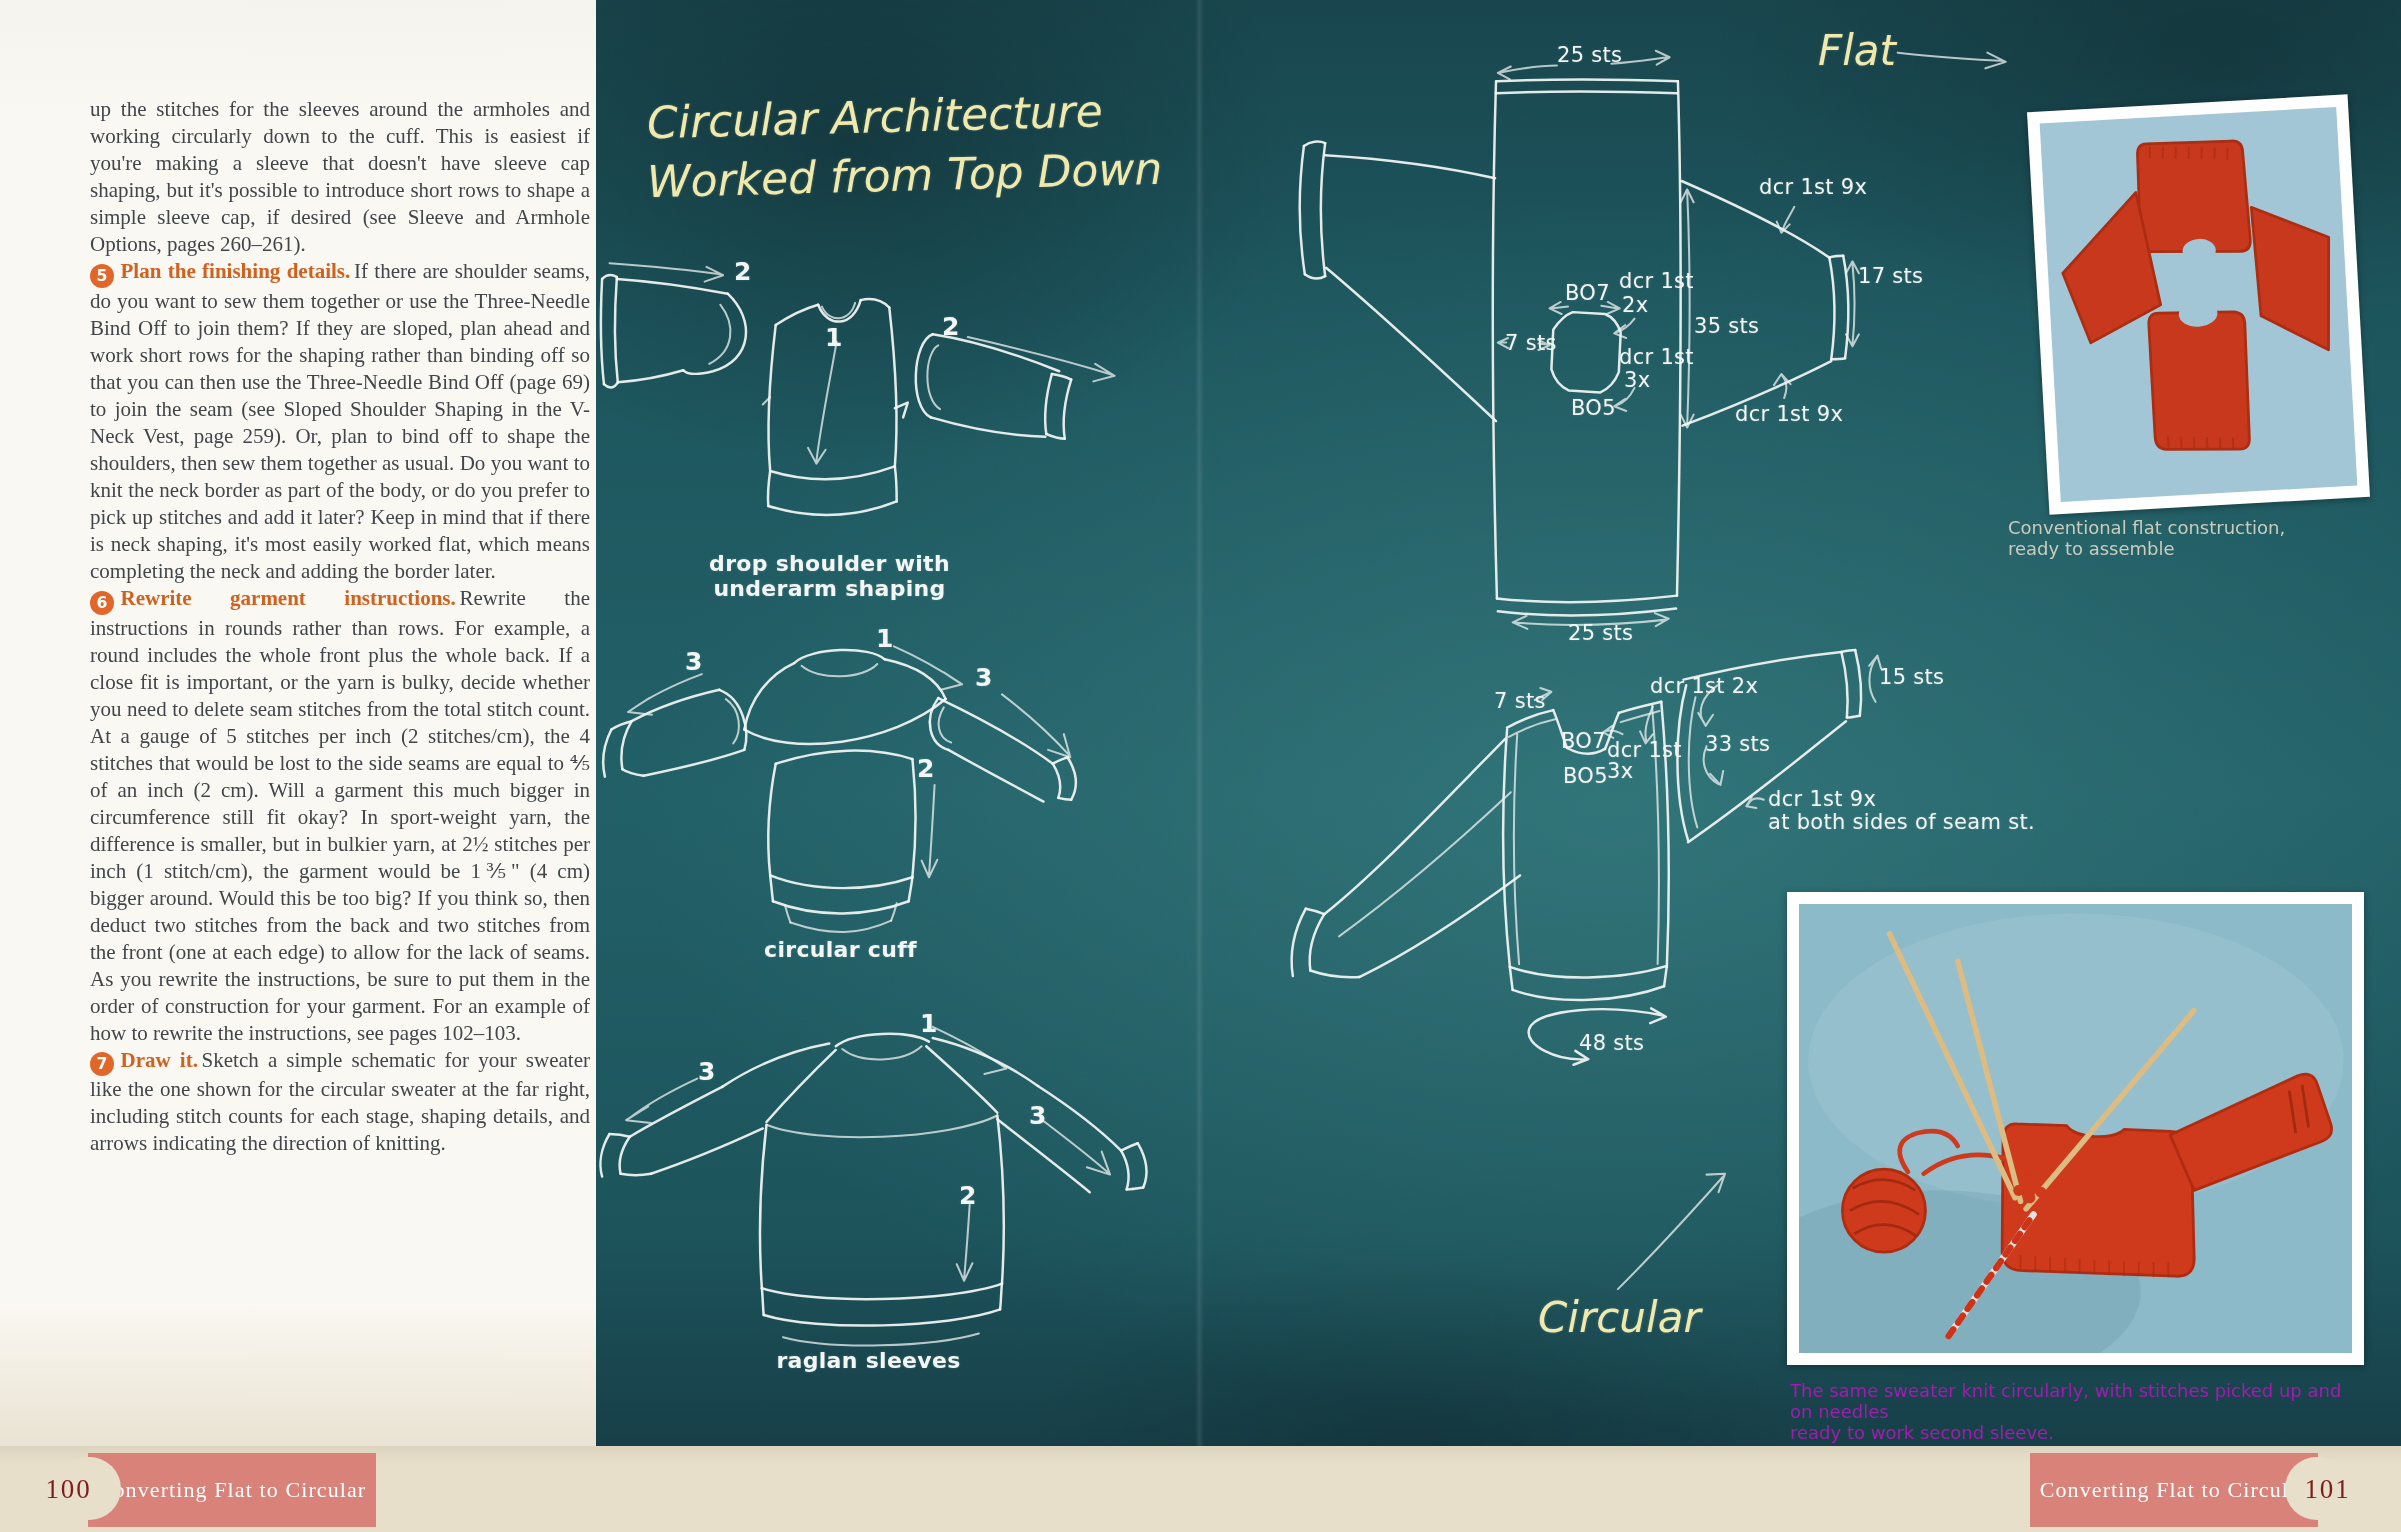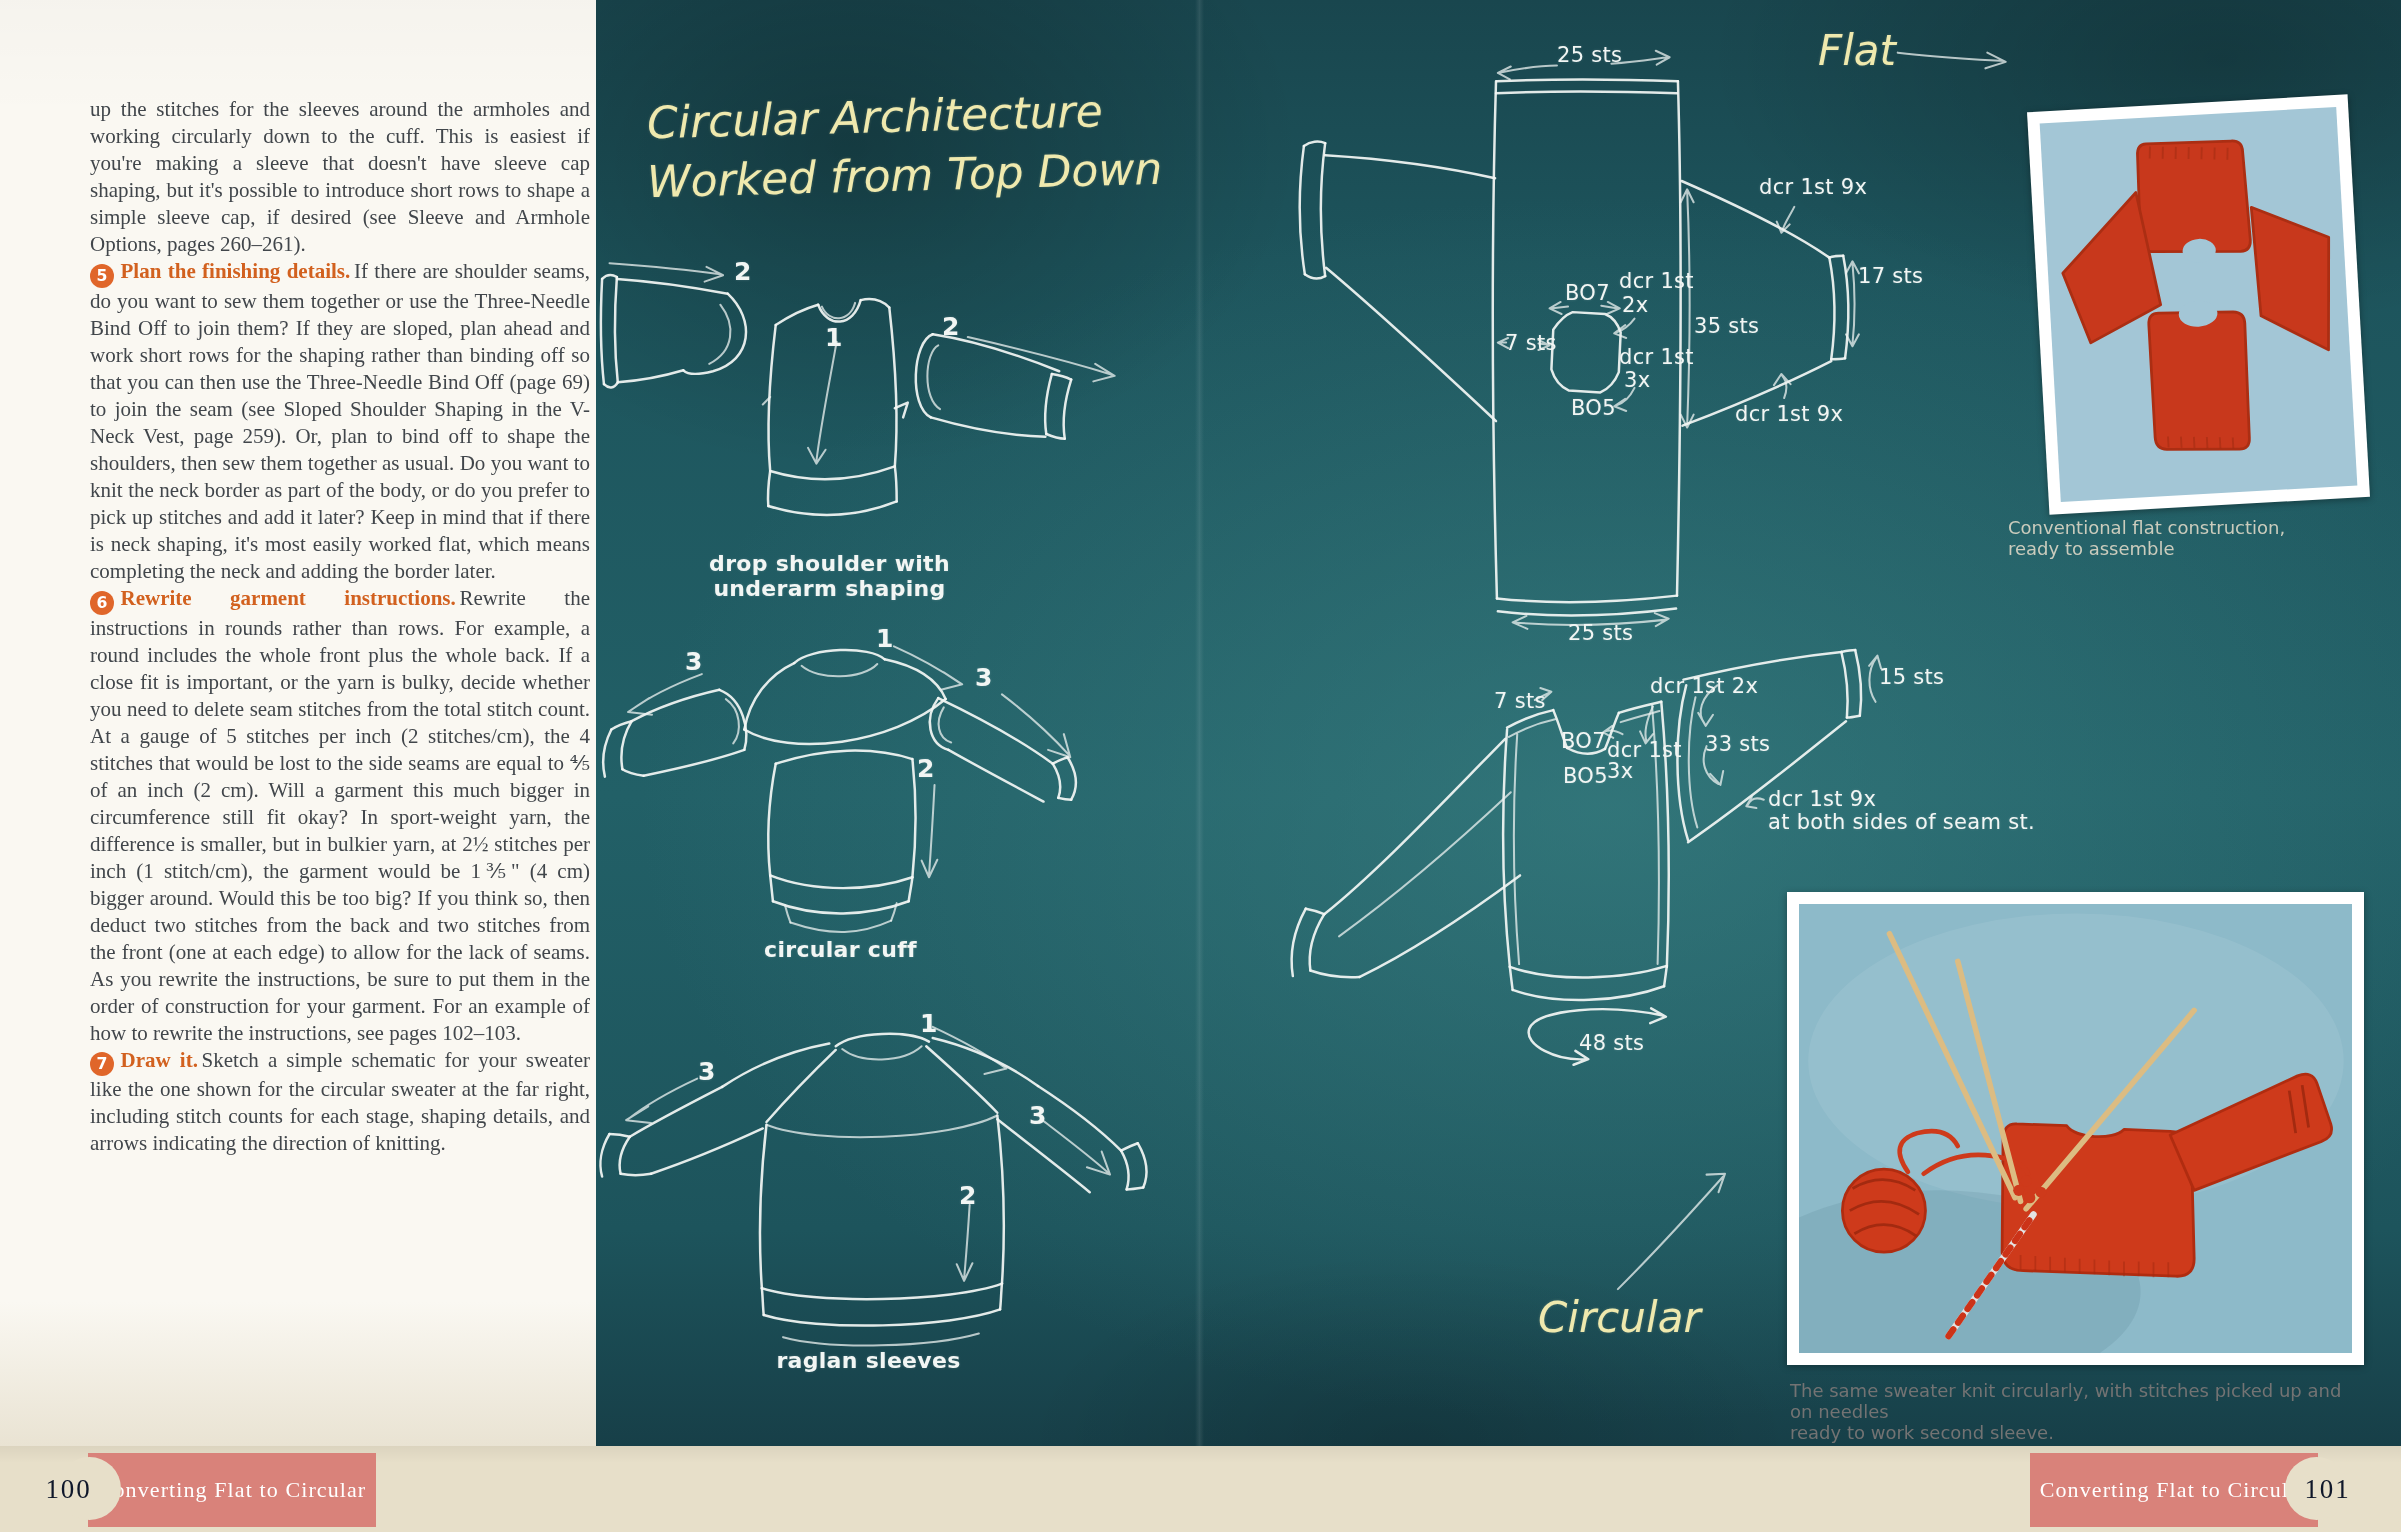--- a/index.html
+++ b/index.html
@@ -53,21 +53,21 @@
   .caption { position:absolute; font-family:"DejaVu Sans",sans-serif; font-size:18px;
              line-height:21px; color:#cbccbd; }
 
   
   .footer-strip { left:0; top:1446px; width:2401px; height:86px; background:#e7dfc9;
                   background-image:linear-gradient(180deg, rgba(0,0,0,.05), rgba(0,0,0,0) 20%); }
   .banner { position:absolute; top:1453px; height:74px; width:288px; background:#d9827a;
             color:#fff; font-family:"Liberation Serif","DejaVu Serif",serif; font-size:22px;
             letter-spacing:1.1px; line-height:74px; text-align:center; }
   .notch { position:absolute; top:1457px; width:63px; height:63px; border-radius:50%; background:#e7dfc9; }
-  .pagenum { position:absolute; top:1474px; width:59px; text-align:center; color:#0f172a;
+  .pagenum { position:absolute; top:1474px; width:59px; text-align:center; color:#7f1d1d;
              font-size:27px; letter-spacing:1.8px; font-family:"Liberation Serif","DejaVu Serif",serif; }
 </style>
 </head>
 <body>
 
 <div class="abs leftpage">
   <div class="textcol">
     <p>up the stitches for the sleeves around the armholes and working circularly down to the cuff. This is easiest if you're making a sleeve that doesn't have sleeve cap shaping, but it's possible to introduce short rows to shape a simple sleeve cap, if desired (see Sleeve and Armhole Options, pages 260–261).</p>
     <p><span class="stepnum">5</span><span class="steptitle">Plan the finishing details.</span><span>If there are shoulder seams, do you want to sew them together or use the Three-Needle Bind Off to join them? If they are sloped, plan ahead and work short rows for the shaping rather than binding off so that you can then use the Three-Needle Bind Off (page 69) to join the seam (see Sloped Shoulder Shaping in the V-Neck Vest, page 259). Or, plan to bind off to shape the shoulders, then sew them together as usual. Do you want to knit the neck border as part of the body, or do you prefer to pick up stitches and add it later? Keep in mind that if there is neck shaping, it's most easily worked flat, which means completing the neck and adding the border later.</span></p>
     <p><span class="stepnum">6</span><span class="steptitle">Rewrite garment instructions.</span><span>Rewrite the instructions in rounds rather than rows. For example, a round includes the whole front plus the whole back. If a close fit is important, or the yarn is bulky, decide whether you need to delete seam stitches from the total stitch count. At a gauge of 5 stitches per inch (2 stitches/cm), the 4 stitches that would be lost to the side seams are equal to ⅘ of an inch (2 cm). Will a garment this much bigger in circumference still fit okay? In sport-weight yarn, the difference is smaller, but in bulkier yarn, at 2½ stitches per inch (1 stitch/cm), the garment would be 1⅗" (4 cm) bigger around. Would this be too big? If you think so, then deduct two stitches from the back and two stitches from the front (one at each edge) to allow for the lack of seams. As you rewrite the instructions, be sure to put them in the order of construction for your garment. For an example of how to rewrite the instructions, see pages 102–103.</span></p>
@@ -347,21 +347,21 @@
       <path d="M162,468 L254,336" stroke="#cc3318" stroke-width="7" stroke-linecap="round" stroke-dasharray="9 9"></path>
       <g fill="#ce3a1b">
         <circle cx="238" cy="310" r="6"></circle>
           <circle cx="250" cy="318" r="6"></circle>
           <circle cx="262" cy="312" r="6"></circle>
           <circle cx="246" cy="300" r="6"></circle>
       </g>
     </svg>
   </div>
 </div>
-<div class="caption" style="left:1790px; top:1380px; width:563px; color:#737373;">
+<div class="caption" style="left:1790px; top:1380px; width:563px; color:#a21caf;">
   <div>The same sweater knit circularly, with stitches picked up and on needles</div>
   <div>ready to work second sleeve.</div>
 </div>
 
 <div class="abs footer-strip"></div>
 <div class="banner" style="left:88px;">Converting Flat to Circular</div>
 <div class="notch" style="left:58px;"></div>
 <div class="pagenum" style="left:39px;">100</div>
 <div class="banner" style="left:2030px;">Converting Flat to Circular</div>
 <div class="notch" style="left:2285px;"></div>

